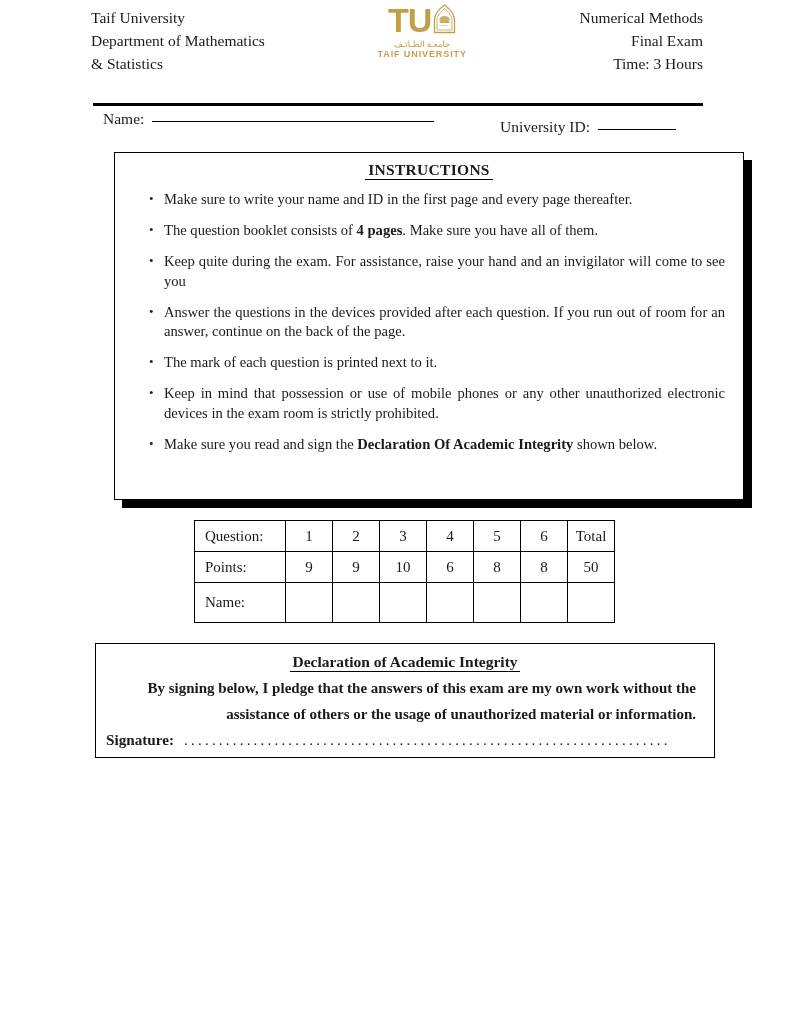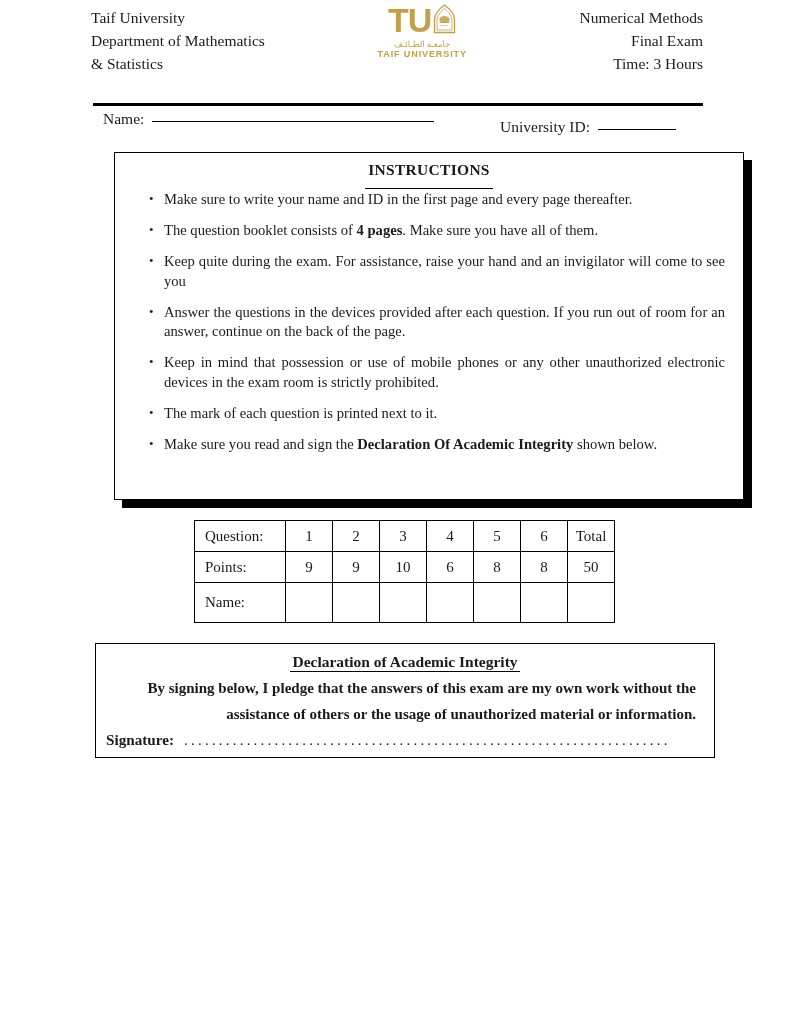--- a/index.html
+++ b/index.html
@@ -139,21 +139,21 @@
   }
   .instr-title {
     text-align: center;
     font-weight: bold;
     font-size: 15.5px;
     margin-top: 8px;
     letter-spacing: 0.3px;
   }
   .instr-title span {
     border-bottom: 1.2px solid #000;
-    padding: 0 3px 10px 3px;
+    padding: 0 3px 1px 3px;
   }
   ul.instr-list {
     list-style: none;
     margin: 11px 0 0 0;
     padding: 0 18px 0 34px;
   }
   ul.instr-list li {
     position: relative;
     font-size: 14.6px;
     line-height: 19.5px;
@@ -287,22 +287,22 @@
   <div class="instr-shadow"></div>
   <div class="instr-box">
     <div class="instr-title">
       <span>INSTRUCTIONS</span>
     </div>
     <ul class="instr-list">
       <li><span>Make sure to write your name and ID in the first page and every page thereafter.</span><b></b><span></span></li>
       <li><span>The question booklet consists of </span><b>4  pages</b><span>. Make sure you have all of them.</span></li>
       <li><span>Keep quite during the exam.  For assistance, raise your hand and an invigilator will come to see you</span><b></b><span></span></li>
       <li><span>Answer the questions in the devices provided after each question.  If you run out of room for an answer, continue on the back of the page.</span><b></b><span></span></li>
+      <li><span>The mark of each question is printed next to it.</span><b></b><span></span></li>
       <li><span>Keep in mind that possession or use of mobile phones or any other unauthorized electronic devices in the exam room is strictly prohibited.</span><b></b><span></span></li>
-      <li><span>The mark of each question is printed next to it.</span><b></b><span></span></li>
       <li><span>Make sure you read and sign the </span><b>Declaration Of Academic Integrity</b><span> shown below.</span></li>
     </ul>
   </div>
 </div>
 
 <table class="grade-table">
   <tbody>
       <tr>
     <td class="rowlab">Question:</td>
     <td>1</td>

